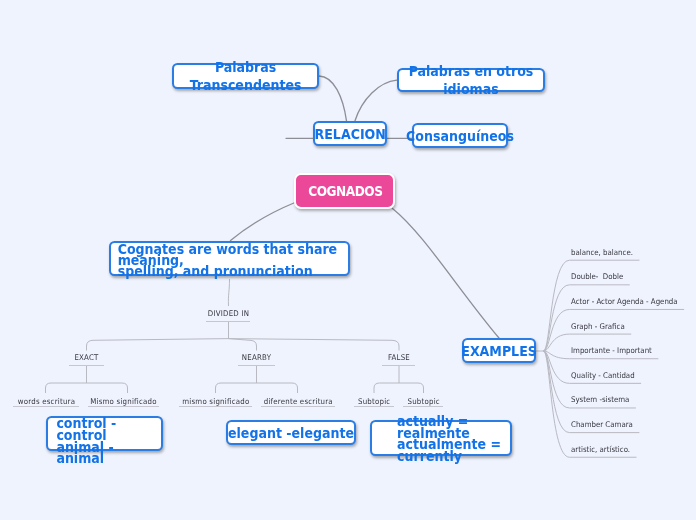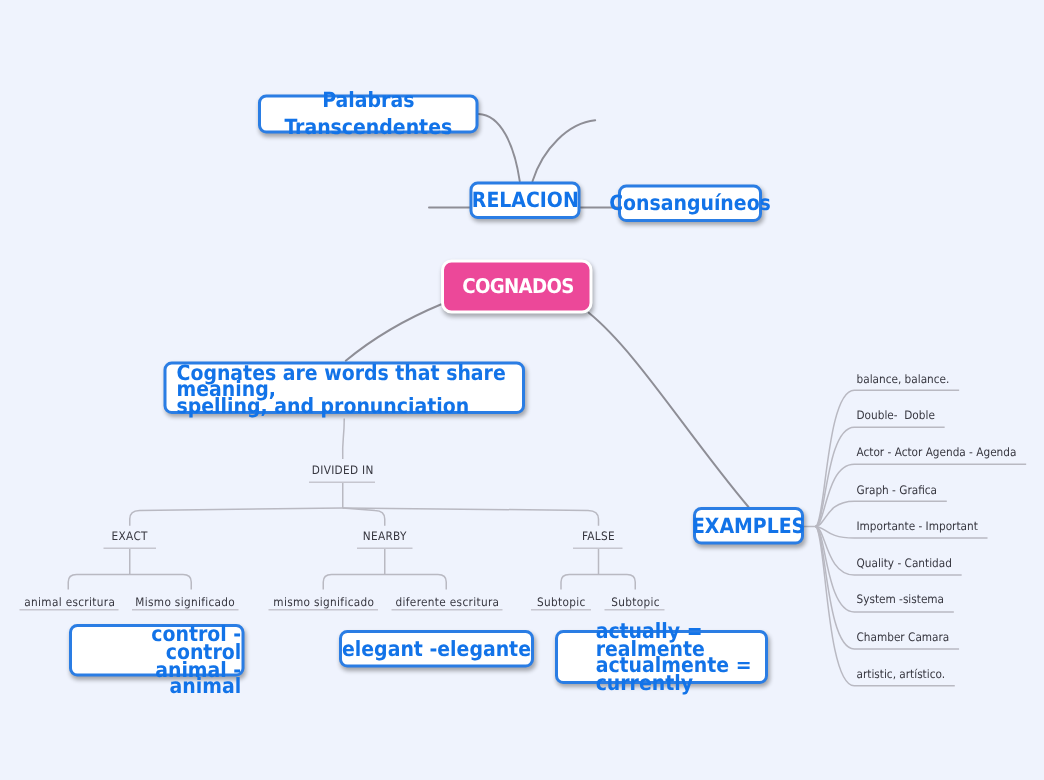--- a/index.html
+++ b/index.html
@@ -72,20 +72,23 @@
   </div>
 
   <div class="node wbox" style="left:313.4px;top:121px;width:73.6px;height:25px;">
     <span>RELACION</span>
   </div>
 
   <div class="node wbox" style="left:172.4px;top:63.4px;width:146.4px;height:25.6px;">
     <span>Palabras Transcendentes</span>
   </div>
 
+  <div class="node wbox" style="left:397px;top:68px;width:148px;height:24px;">
+    <span>Palabras en otros idiomas</span>
+  </div>
 
 
   <div class="node wbox" style="left:412px;top:123px;width:96px;height:25px;">
     <span>Consanguíneos</span>
   </div>
 
   <div class="node wbox" style="left:462.3px;top:338.4px;width:73.5px;height:24.6px;">
     <span>EXAMPLES</span>
   </div>
 
@@ -94,28 +97,28 @@
       <div>Cognates are words that share meaning,</div>
       <div>spelling, and pronunciation</div>
     </div>
   </div>
 
   <div class="tlabel" style="left:228.5px;top:309px;">DIVIDED IN</div>
   <div class="tlabel" style="left:86.5px;top:353px;">EXACT</div>
   <div class="tlabel" style="left:256.5px;top:353px;">NEARBY</div>
   <div class="tlabel" style="left:399px;top:353px;">FALSE</div>
 
-  <div class="tlabel" style="left:46.5px;top:397px;">animal escritura</div>
+  <div class="tlabel" style="left:46.5px;top:397px;">words escritura</div>
   <div class="tlabel" style="left:123.5px;top:397px;">Mismo significado</div>
   <div class="tlabel" style="left:215.9px;top:397px;">mismo significado</div>
   <div class="tlabel" style="left:298.3px;top:397px;">diferente escritura</div>
   <div class="tlabel" style="left:374.2px;top:397px;">Subtopic</div>
   <div class="tlabel" style="left:423.7px;top:397px;">Subtopic</div>
 
-  <div class="node wbox" style="left:46.4px;top:416.4px;width:116.4px;height:34.9px;justify-content:flex-start;padding-left:8px;padding-top:13px;text-align:right;line-height:11.7px;">
+  <div class="node wbox" style="left:46.4px;top:416.4px;width:116.4px;height:34.9px;justify-content:flex-start;padding-left:8px;padding-top:13px;text-align:left;line-height:11.7px;">
     <div>
       <div>control - control</div>
       <div>animal - animal</div>
     </div>
   </div>
 
   <div class="node wbox" style="left:226px;top:420px;width:130px;height:25px;">
     <span>elegant -elegante</span>
   </div>
 

